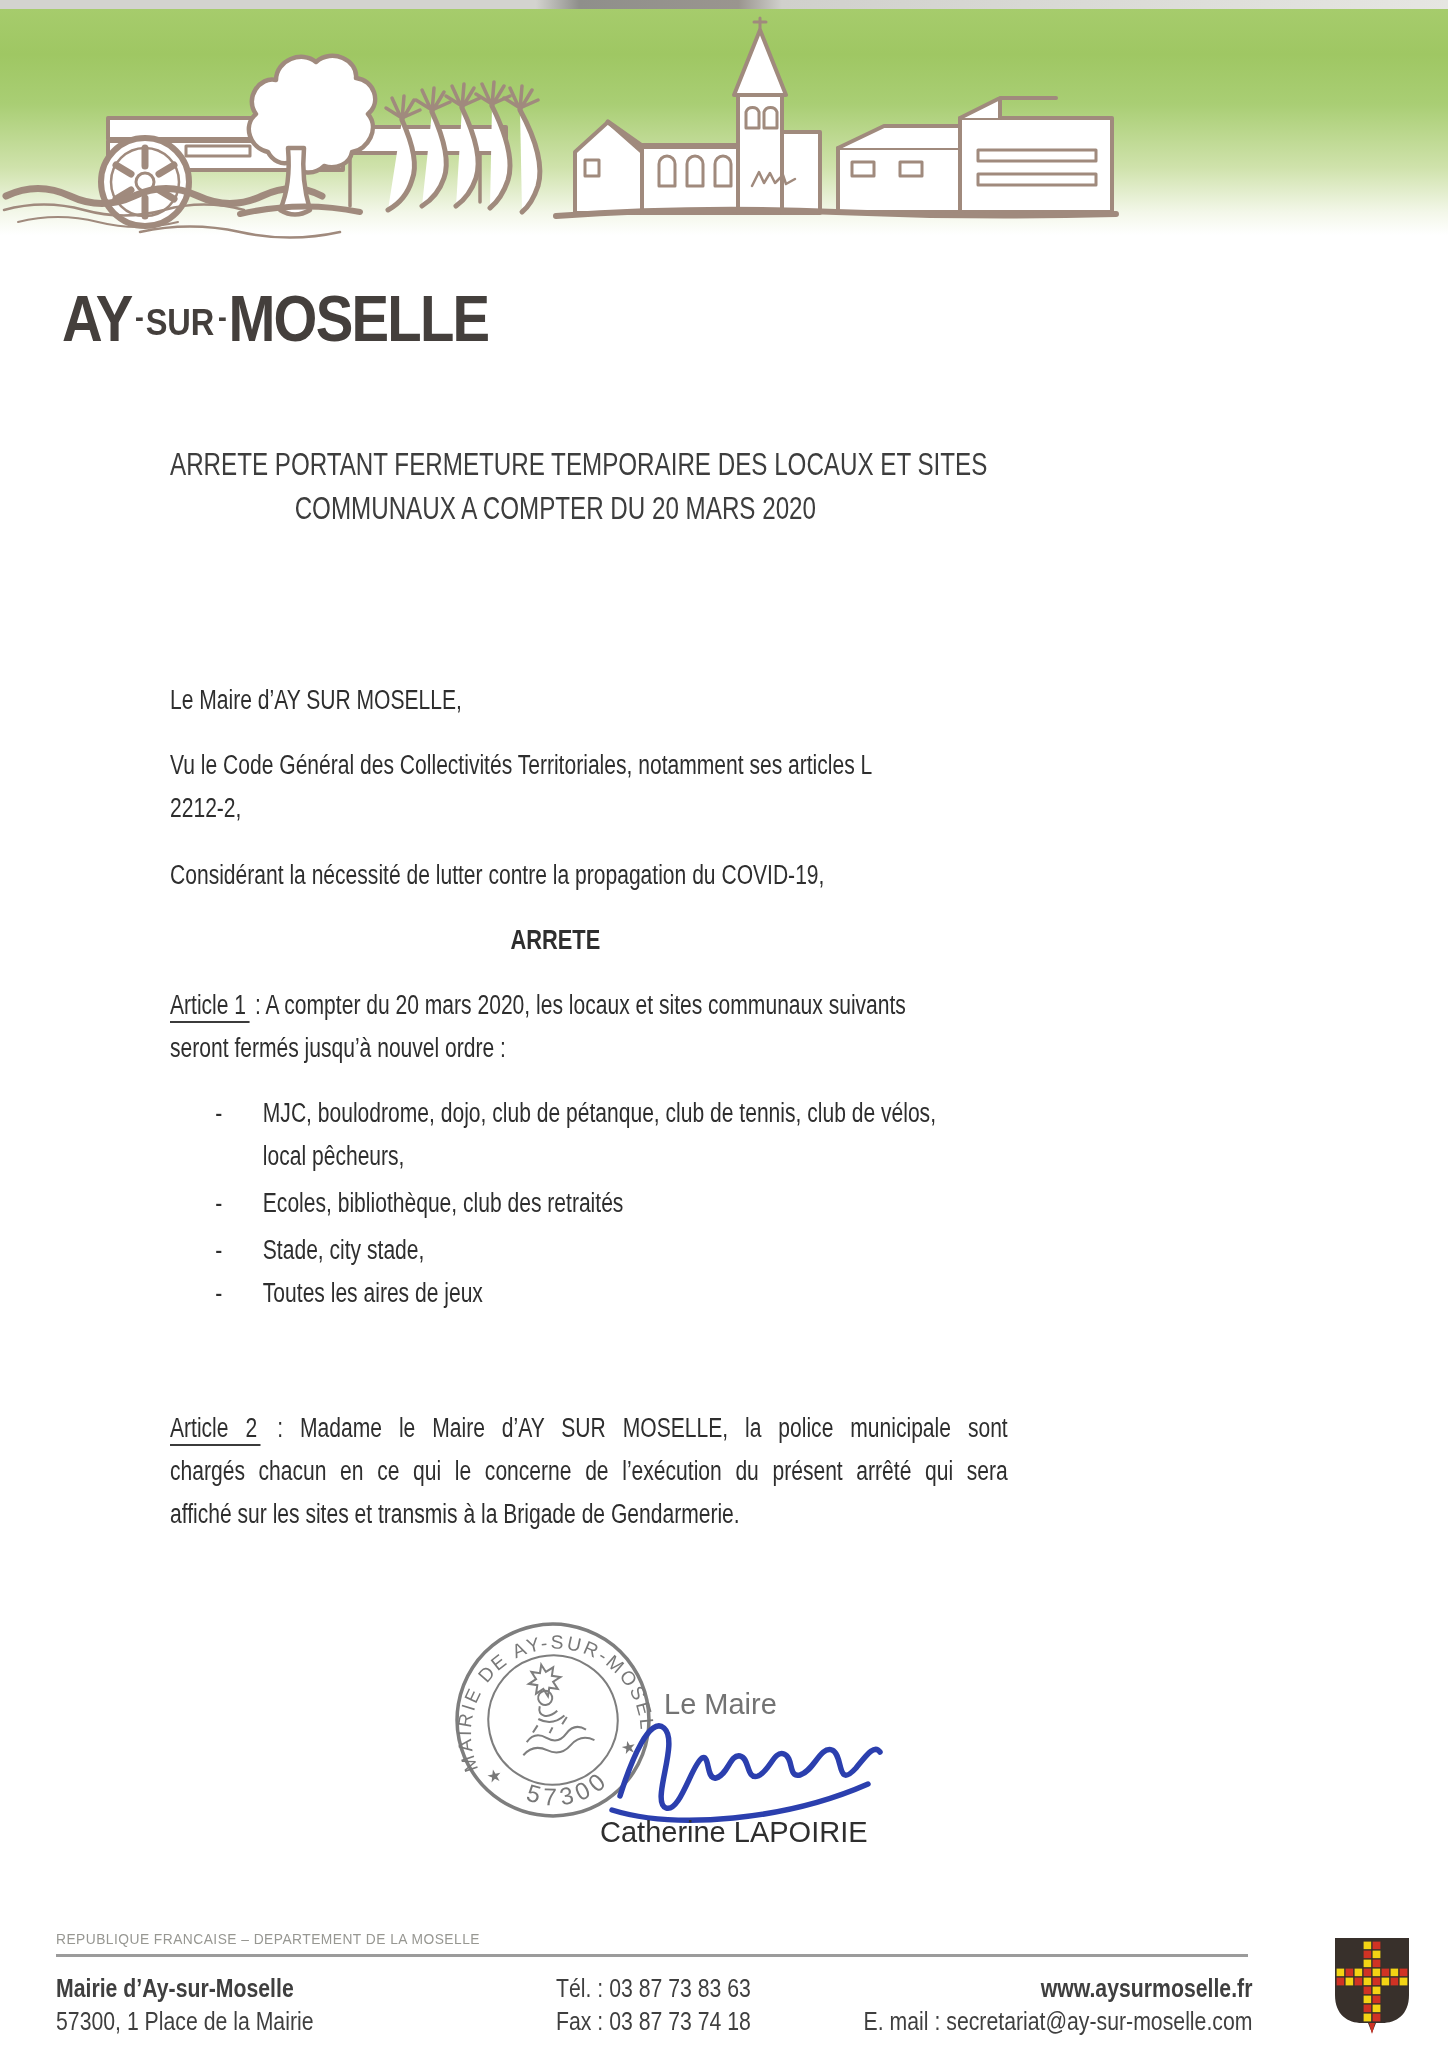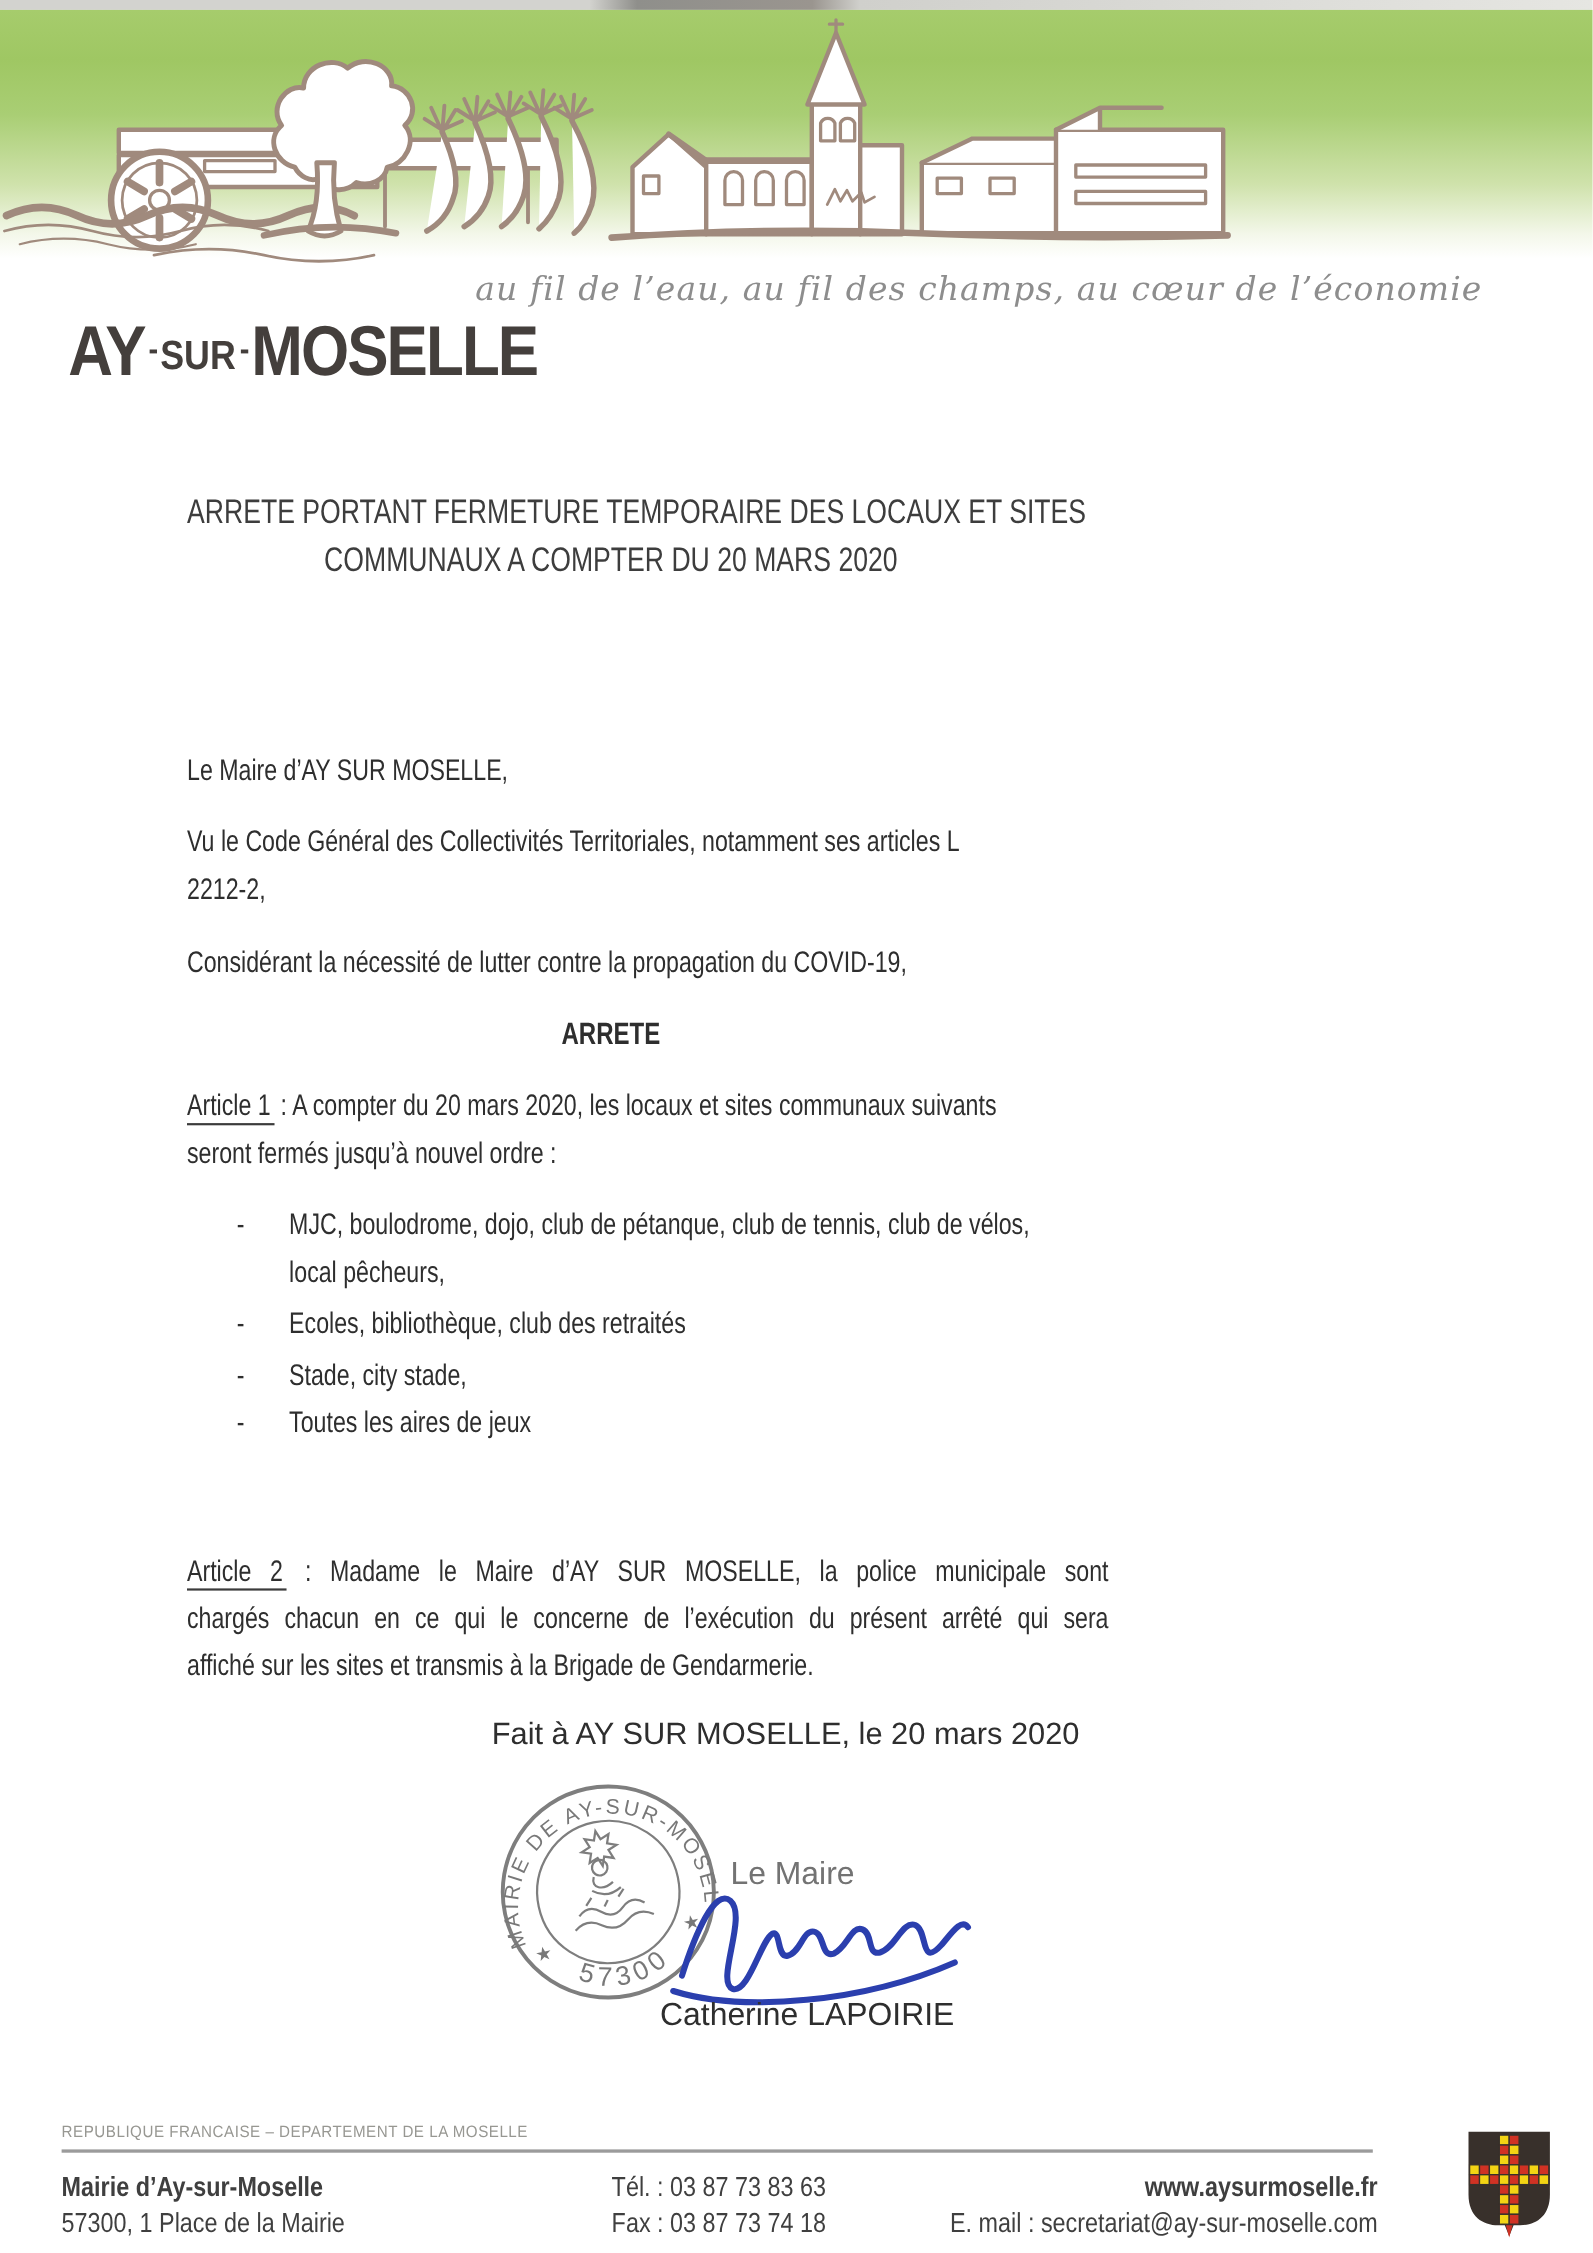--- a/index.html
+++ b/index.html
@@ -119,21 +119,20 @@
       <path d="M960,118 L1000,98 L1000,118 M1000,98 L1056,98" fill="#fff"></path>
       <rect x="978" y="150" width="118" height="11" stroke-width="3" fill="#fff"></rect>
       <rect x="978" y="174" width="118" height="11" stroke-width="3" fill="#fff"></rect>
       <rect x="852" y="162" width="22" height="14" stroke-width="3" fill="#fff"></rect>
       <rect x="900" y="162" width="22" height="14" stroke-width="3" fill="#fff"></rect>
     </g>
 
     <path d="M556,216 q140,-10 280,-4 t280,2" stroke-width="6"></path>
   </svg>
 
-  <div id="tagline">au fil de l’eau, au fil des champs, au cœur de l’économie</div>
 
   <div id="logo">
     <span class="big">AY</span><span class="dash">-</span><span class="small">SUR</span><span class="dash">-</span><span class="big">MOSELLE</span>
   </div>
 
   <div id="col">
     <div class="ln ctr title" style="top:448px">ARRETE PORTANT FERMETURE TEMPORAIRE DES LOCAUX ET SITES</div>
     <div class="ln ctr title" style="top:492px">COMMUNAUX A COMPTER DU 20 MARS 2020</div>
 
     <div class="ln" style="top:683px">Le Maire d’AY SUR MOSELLE,</div>
@@ -150,21 +149,20 @@
     <div class="ln lrow" style="top:1139px"><span class="mk"></span><span>local pêcheurs,</span></div>
     <div class="ln lrow" style="top:1186px"><span class="mk">-</span><span>Ecoles, bibliothèque, club des retraités</span></div>
     <div class="ln lrow" style="top:1233px"><span class="mk">-</span><span>Stade, city stade,</span></div>
     <div class="ln lrow" style="top:1276px"><span class="mk">-</span><span>Toutes les aires de jeux</span></div>
 
     <div class="ln just" style="top:1411px"><span class="u">Article 2</span><span> : </span><span>Madame le Maire d’AY SUR MOSELLE, la police municipale sont</span></div>
     <div class="ln just" style="top:1454px">chargés chacun en ce qui le concerne de l’exécution du présent arrêté qui sera</div>
     <div class="ln" style="top:1497px">affiché sur les sites et transmis à la Brigade de Gendarmerie.</div>
   </div>
 
-  <div id="fait">Fait à AY SUR MOSELLE, le 20 mars 2020</div>
 
   <svg id="stamp" width="202" height="204" viewBox="0 0 200 200">
     <g transform="rotate(-12 100 100)" stroke="#5c5c5c" fill="none" opacity="0.9">
       <circle cx="100" cy="100" r="95" stroke-width="3.5"></circle>
       <circle cx="100" cy="100" r="64" stroke-width="2"></circle>
       <defs>
         <path id="arcTop" d="M 18,132 A 84,84 0 1 1 182,132"></path>
         <path id="arcBot" d="M 35,148 A 76,76 0 0 0 165,148"></path>
       </defs>
       <text font-family="Liberation Sans, sans-serif" font-size="19" letter-spacing="2.5" fill="#555" stroke="none">

